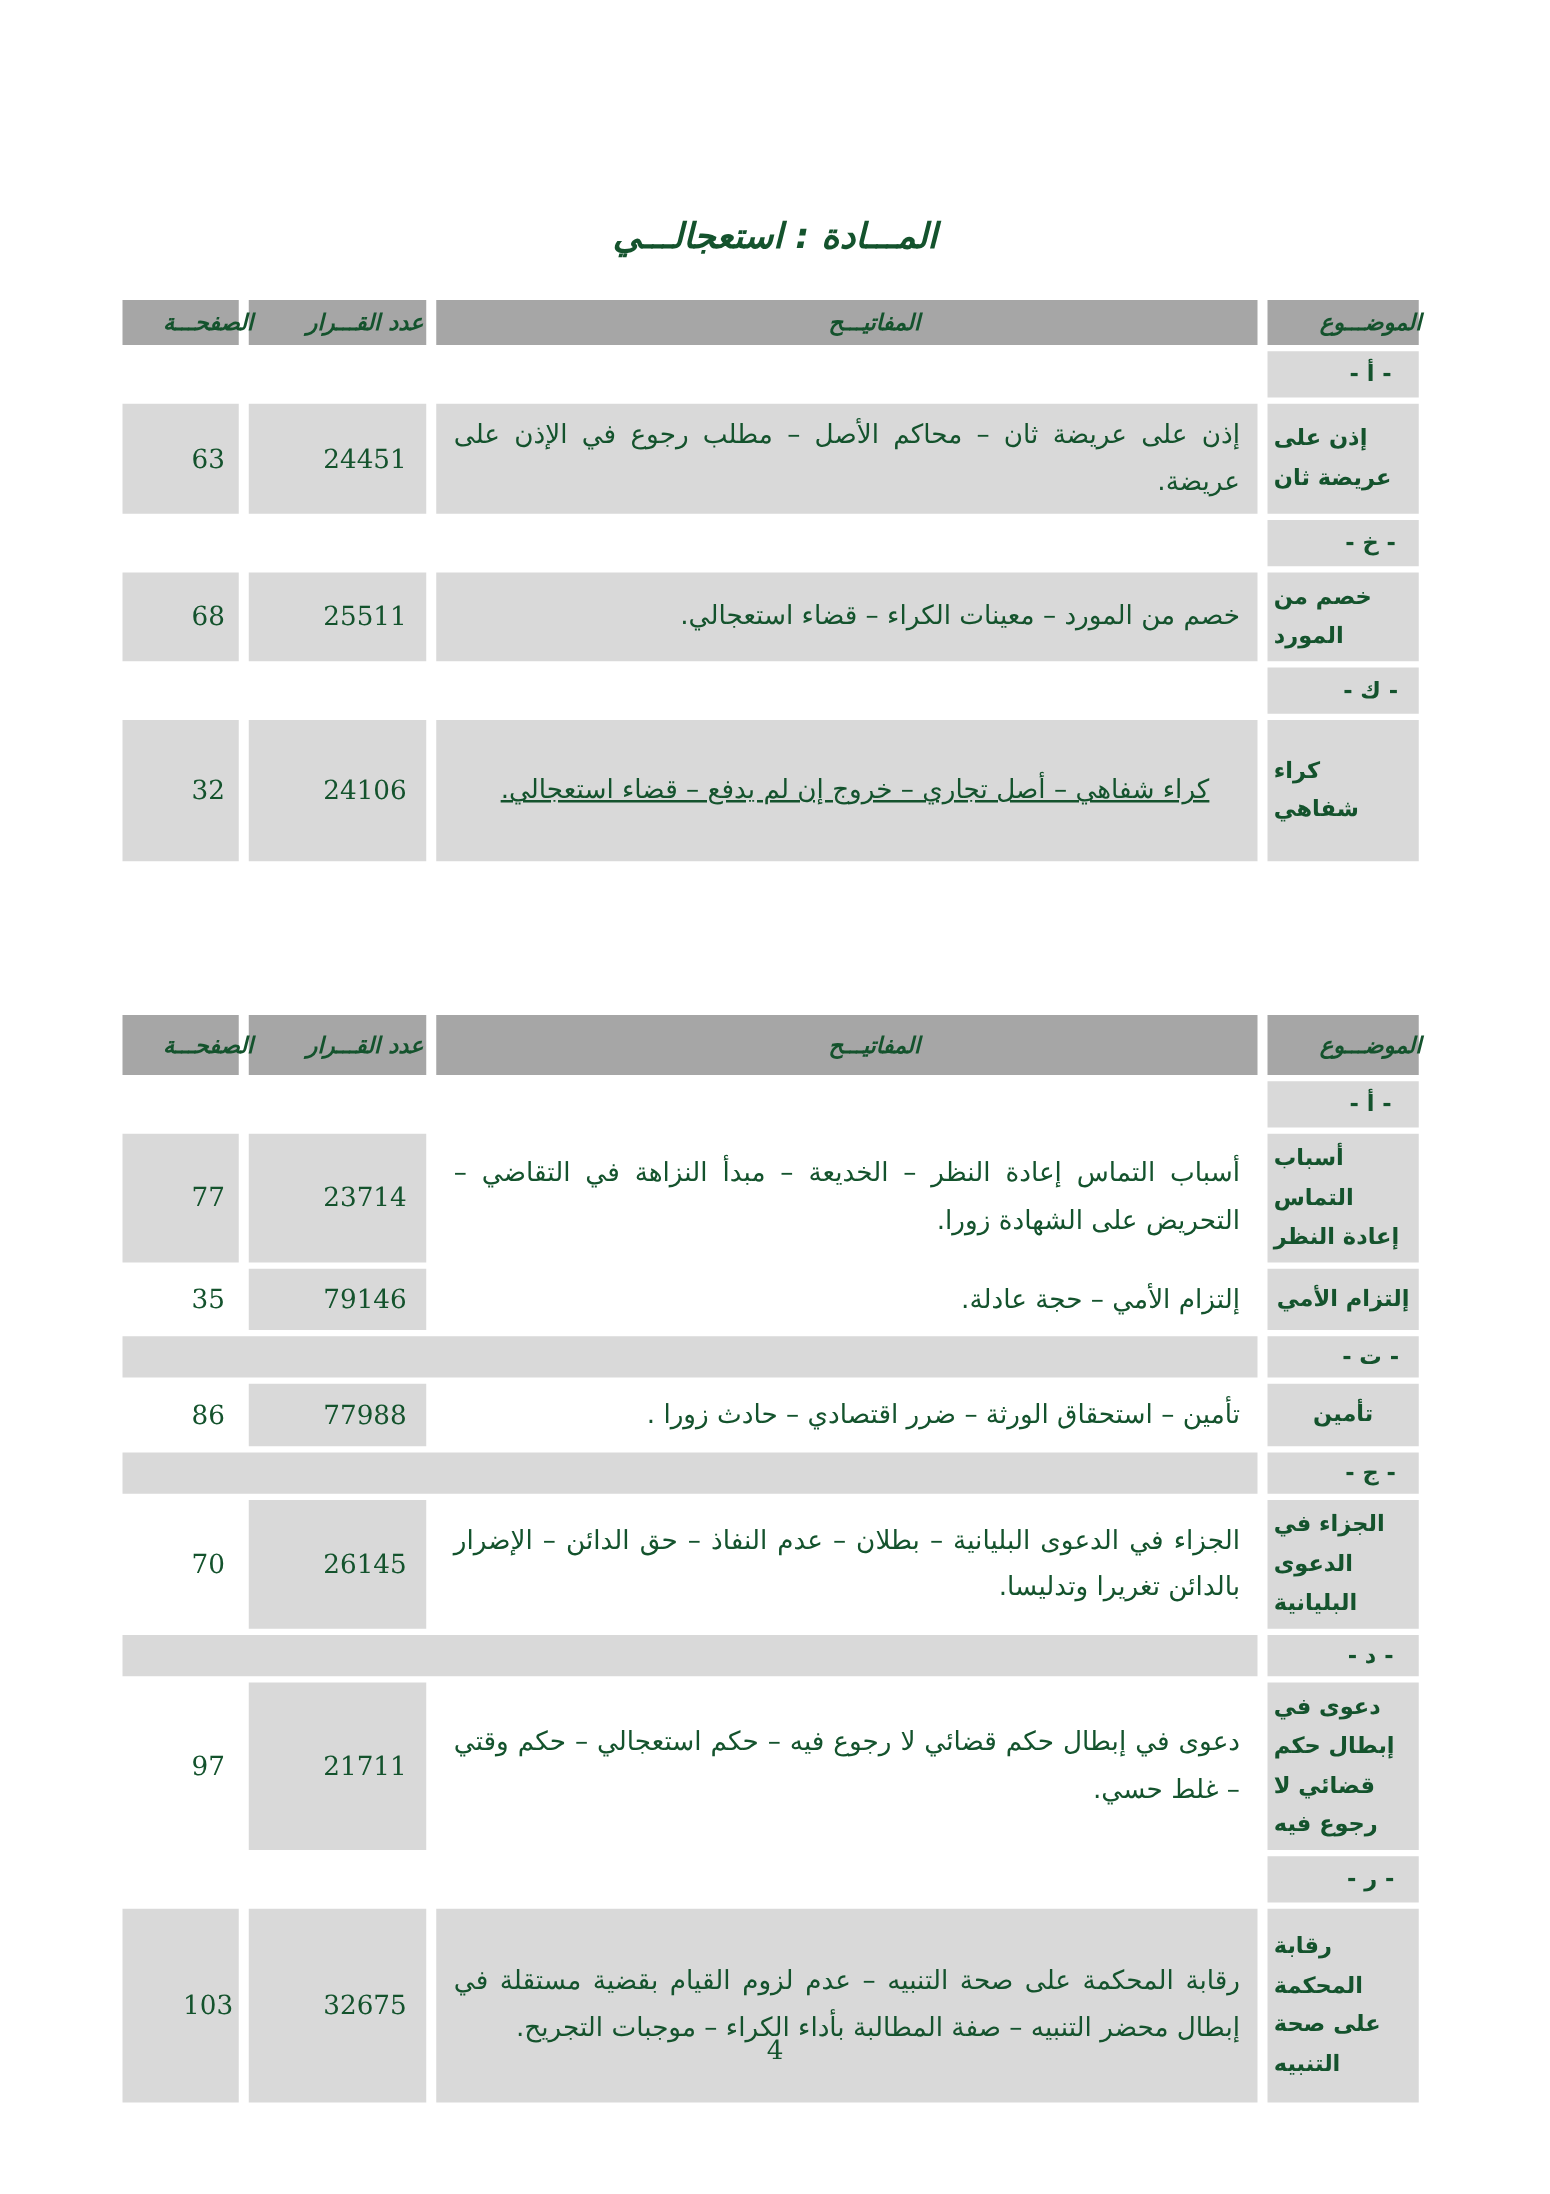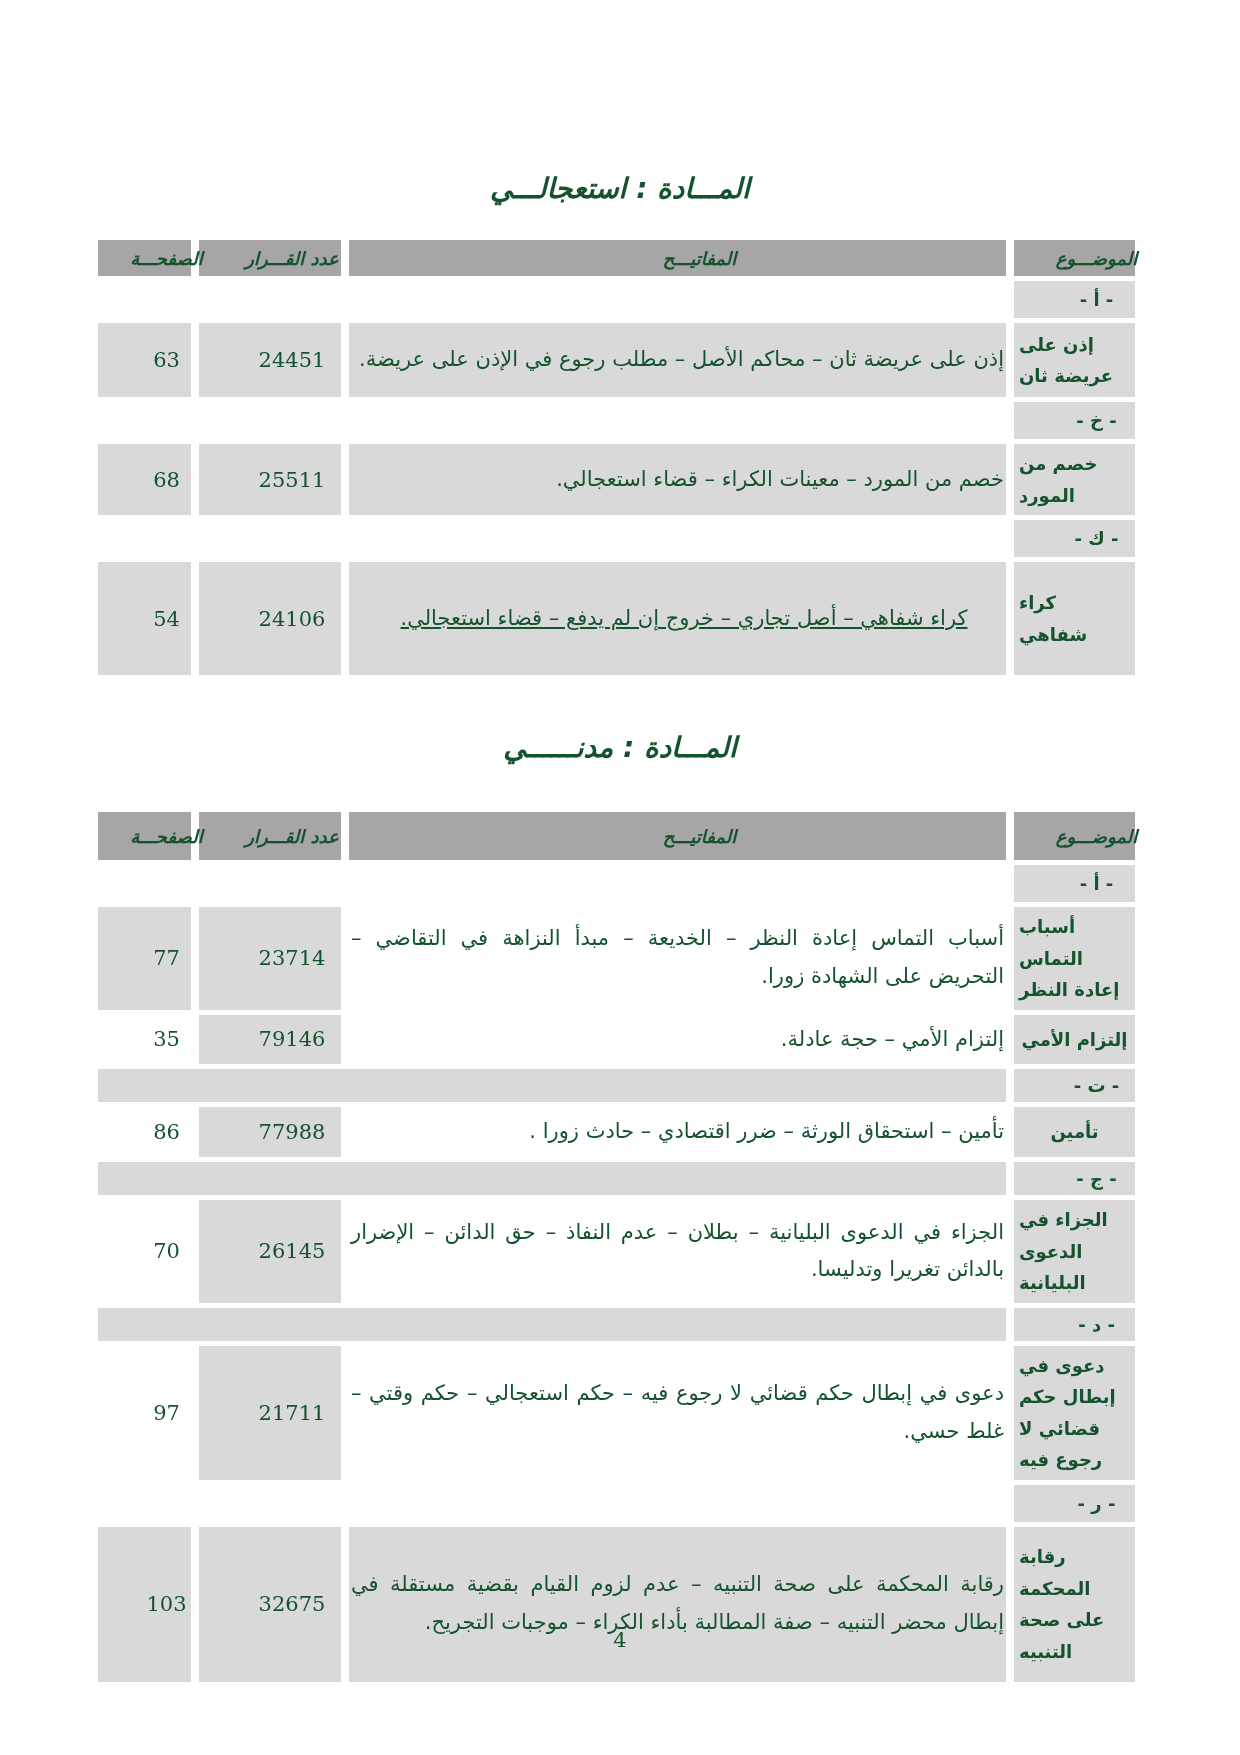--- a/index.html
+++ b/index.html
@@ -56,21 +56,21 @@
     font-weight:bold;
     font-size:18px;
   }
   .subject{
     font-weight:bold;
     font-size:18px;
     text-align:left;
     line-height:1.75;
     padding:4px 5px;
   }
-  .keyscell{padding:6px 2px;}
+  .keyscell{padding:6px 14px;}
   .keys{
     display:block;
     width:100%;
     font-size:21px;
     line-height:1.8;
     text-align:justify;
     text-align-last:right;
     direction:rtl;
   }
   .narrow .keys{max-width:580px;margin-right:0;text-decoration:underline;}
@@ -148,25 +148,24 @@
       <div class="c shaded letter">- ك -</div>
       <div class="c span3"></div>
     </div>
 
     <div class="row rh113">
       <div class="c shaded subject">كراء شفاهي</div>
       <div class="c shaded keyscell narrow">
           <span class="keys">كراء شفاهي – أصل تجاري – خروج إن لم يدفع – قضاء استعجالي.</span>
         </div>
       <div class="c shaded num">24106</div>
-      <div class="c shaded num">54</div>
+      <div class="c shaded num">32</div>
     </div>
   </div>
 
-  <div class="title title-2">المـــادة : مدنــــــي</div>
 
   <div class="tbl tbl-2">
     <div class="row rh48">
       <div class="c hdr">الموضـــوع</div>
       <div class="c hdr">المفاتيـــح</div>
       <div class="c hdr">عدد القـــرار</div>
       <div class="c hdr">الصفحـــة</div>
     </div>
 
     <div class="row rh37">

